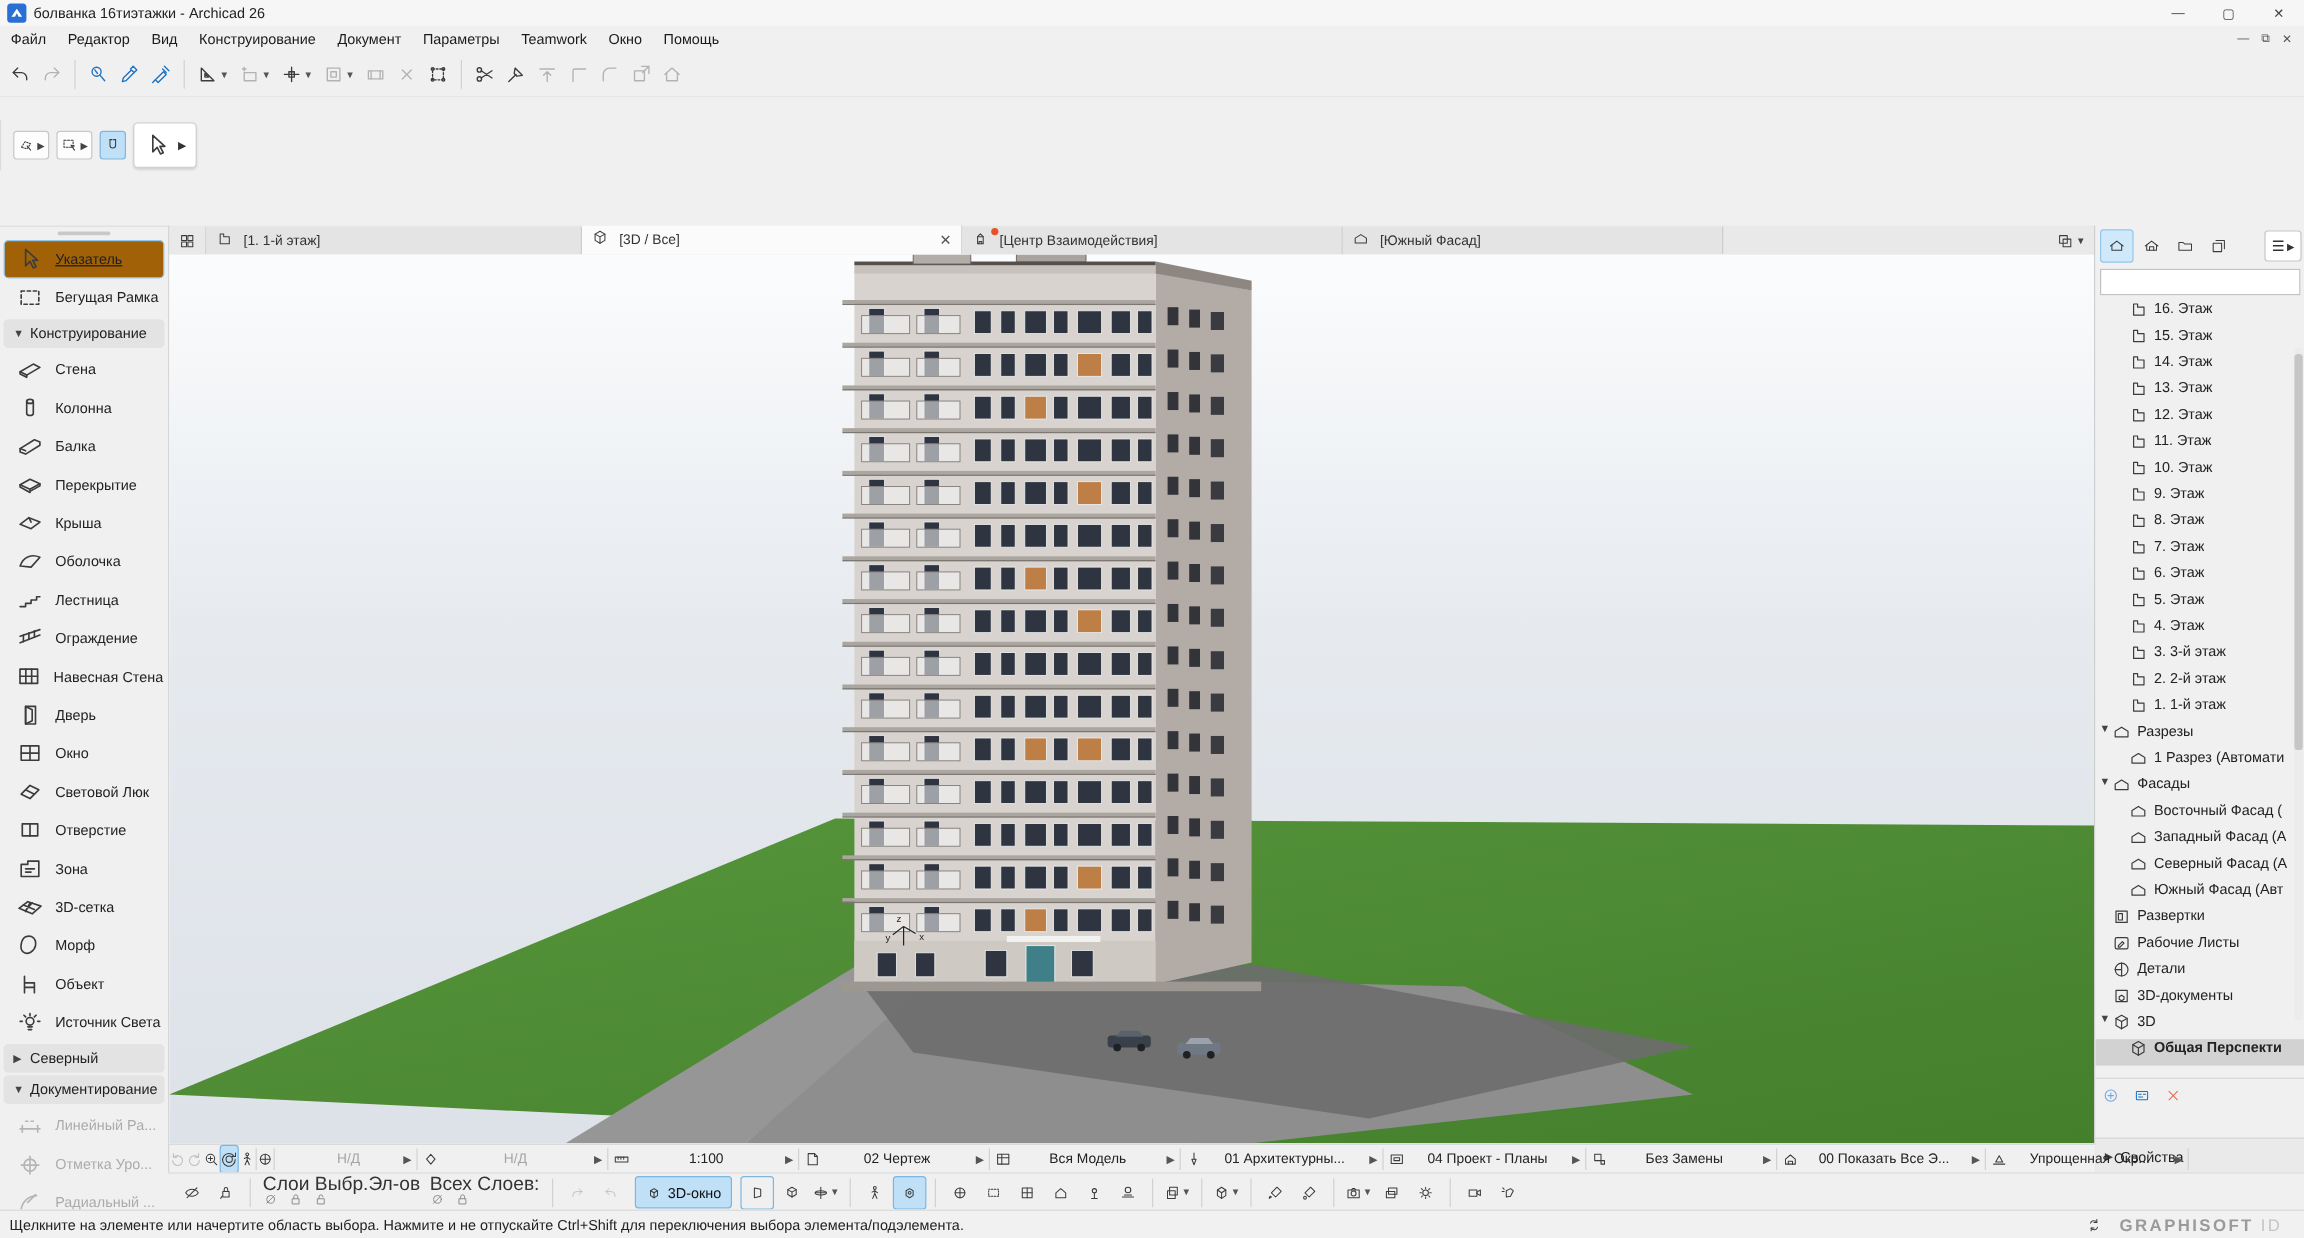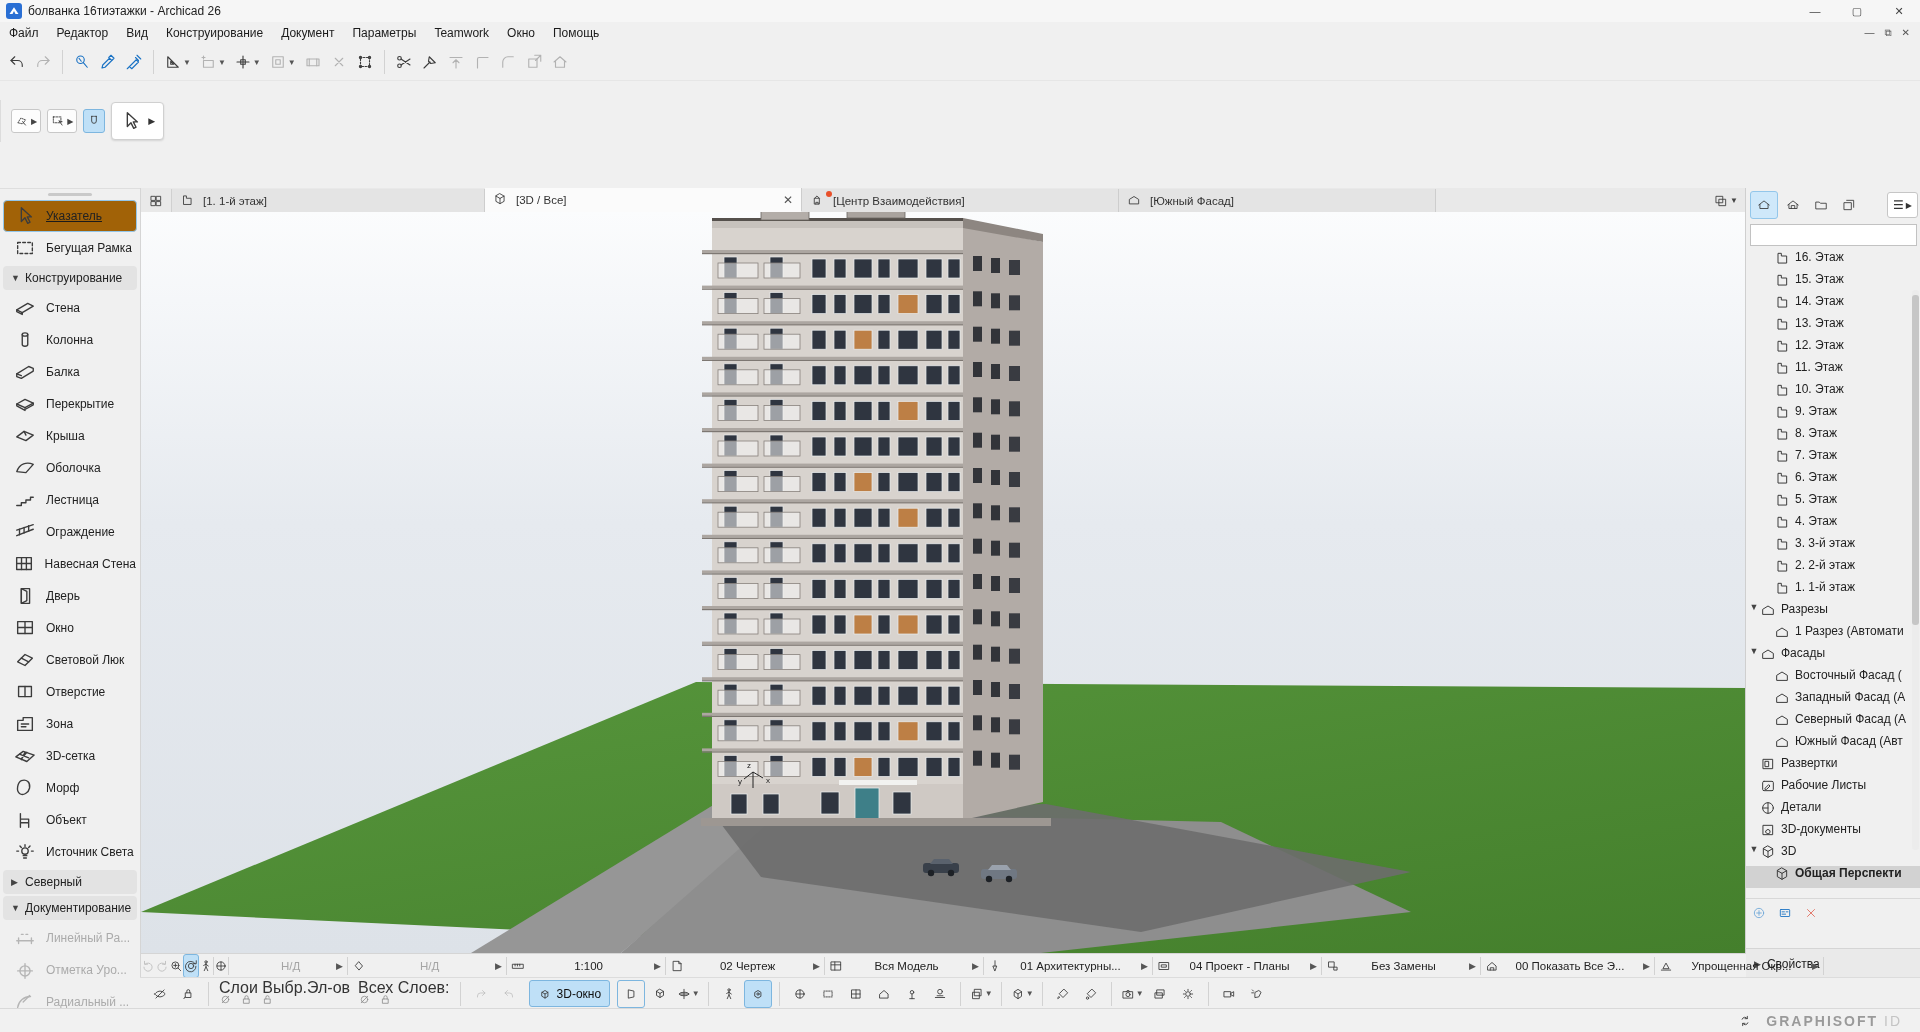--- a/index.html
+++ b/index.html
@@ -1673,20 +1673,21 @@
         <span class="icon small">
           <svg viewBox="0 0 24 24">
             <path d="M9 9l6-3 4 3-4 8-6 1z"></path>
             <path d="M4 5l2 2M3 10h3"></path>
           </svg>
         </span>
       </div>
     </div>
 
   <div class="statusbar abs">
+    <span class="msg">Щелкните на элементе или начертите область выбора. Нажмите и не отпускайте Ctrl+Shift для переключения выбора элемента/подэлемента.</span>
     <div class="brand">
       <span class="icon small">
           <svg viewBox="0 0 24 24">
             <path d="M7 9a5 5 0 0 1 9-1"></path>
             <path d="M16 4v4h-4"></path>
             <path d="M17 15a5 5 0 0 1-9 1"></path>
             <path d="M8 20v-4h4"></path>
           </svg>
         </span>
       <span class="bname"><b>GRAPHISOFT</b>&nbsp;<i>ID</i></span>

